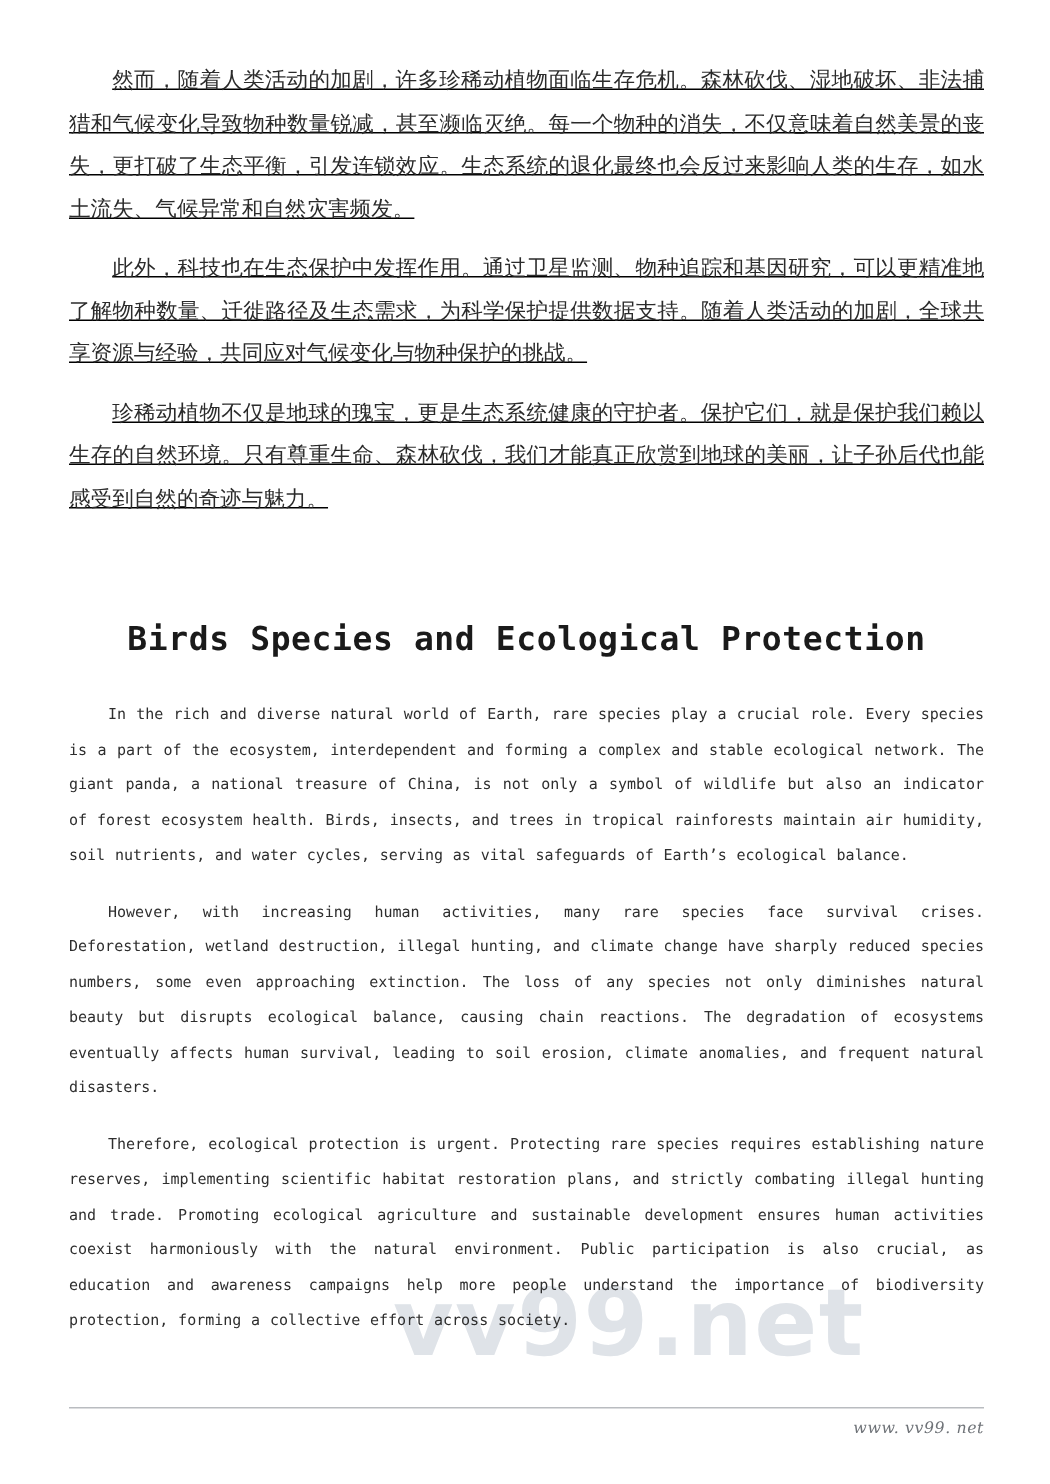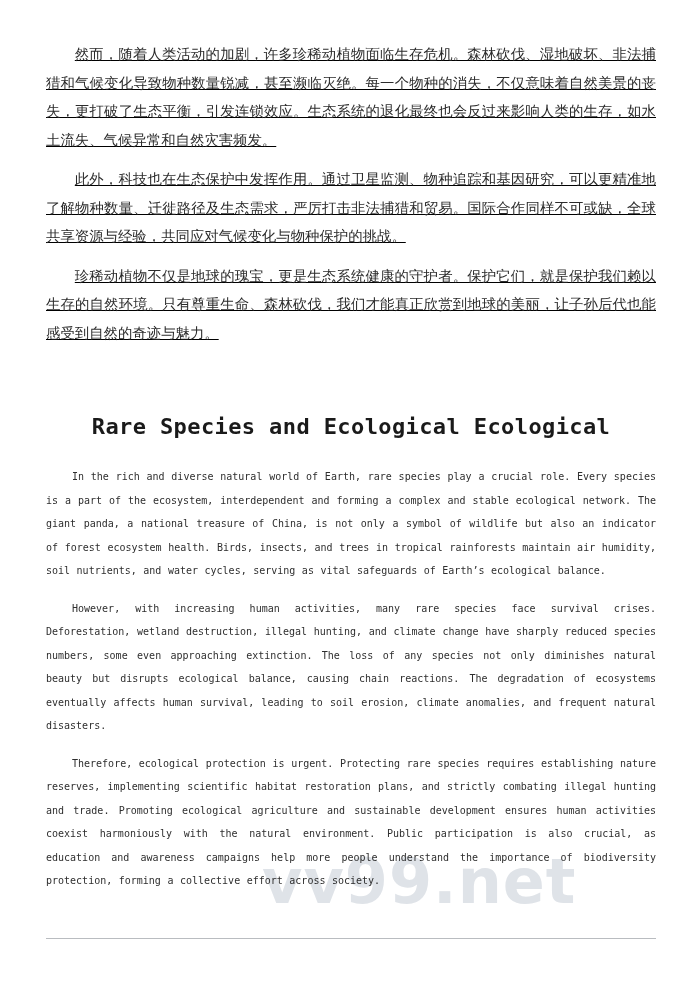--- a/index.html
+++ b/index.html
@@ -106,31 +106,32 @@
 <body>
 
 <div class="page">
 
   <div class="watermark">vv99.net</div>
 
   <div class="content">
 
     <div class="cn-block">
       <p class="cn-para">然而，随着人类活动的加剧，许多珍稀动植物面临生存危机。森林砍伐、湿地破坏、非法捕猎和气候变化导致物种数量锐减，甚至濒临灭绝。每一个物种的消失，不仅意味着自然美景的丧失，更打破了生态平衡，引发连锁效应。生态系统的退化最终也会反过来影响人类的生存，如水土流失、气候异常和自然灾害频发。</p>
-      <p class="cn-para">此外，科技也在生态保护中发挥作用。通过卫星监测、物种追踪和基因研究，可以更精准地了解物种数量、迁徙路径及生态需求，严厉打击非法捕猎和贸易。国际合作同样不可或缺，全球共享资源与经验，共同应对气候变化与物种保护的挑战。</p>
+      <p class="cn-para">此外，科技也在生态保护中发挥作用。通过卫星监测、物种追踪和基因研究，可以更精准地了解物种数量、迁徙路径及生态需求，为科学保护提供数据支持。随着人类活动的加剧，全球共享资源与经验，共同应对气候变化与物种保护的挑战。</p>
       <p class="cn-para">珍稀动植物不仅是地球的瑰宝，更是生态系统健康的守护者。保护它们，就是保护我们赖以生存的自然环境。只有尊重生命、森林砍伐，我们才能真正欣赏到地球的美丽，让子孙后代也能感受到自然的奇迹与魅力。</p>
     </div>
 
-    <h1 class="doc-title">Rare Species and Ecological Ecological</h1>
+    <h1 class="doc-title">Birds Species and Ecological Protection</h1>
 
     <div class="en-block">
       <p class="en-para">In the rich and diverse natural world of Earth, rare species play a crucial role. Every species is a part of the ecosystem, interdependent and forming a complex and stable ecological network. The giant panda, a national treasure of China, is not only a symbol of wildlife but also an indicator of forest ecosystem health. Birds, insects, and trees in tropical rainforests maintain air humidity, soil nutrients, and water cycles, serving as vital safeguards of Earth’s ecological balance.</p>
       <p class="en-para">However, with increasing human activities, many rare species face survival crises. Deforestation, wetland destruction, illegal hunting, and climate change have sharply reduced species numbers, some even approaching extinction. The loss of any species not only diminishes natural beauty but disrupts ecological balance, causing chain reactions. The degradation of ecosystems eventually affects human survival, leading to soil erosion, climate anomalies, and frequent natural disasters.</p>
       <p class="en-para">Therefore, ecological protection is urgent. Protecting rare species requires establishing nature reserves, implementing scientific habitat restoration plans, and strictly combating illegal hunting and trade. Promoting ecological agriculture and sustainable development ensures human activities coexist harmoniously with the natural environment. Public participation is also crucial, as education and awareness campaigns help more people understand the importance of biodiversity protection, forming a collective effort across society.</p>
     </div>
 
   </div>
 
   <div class="footer">
     <div class="footer-rule"></div>
+    <div class="footer-text">www. vv99. net</div>
   </div>
 
 </div>
 
 </body></html>

